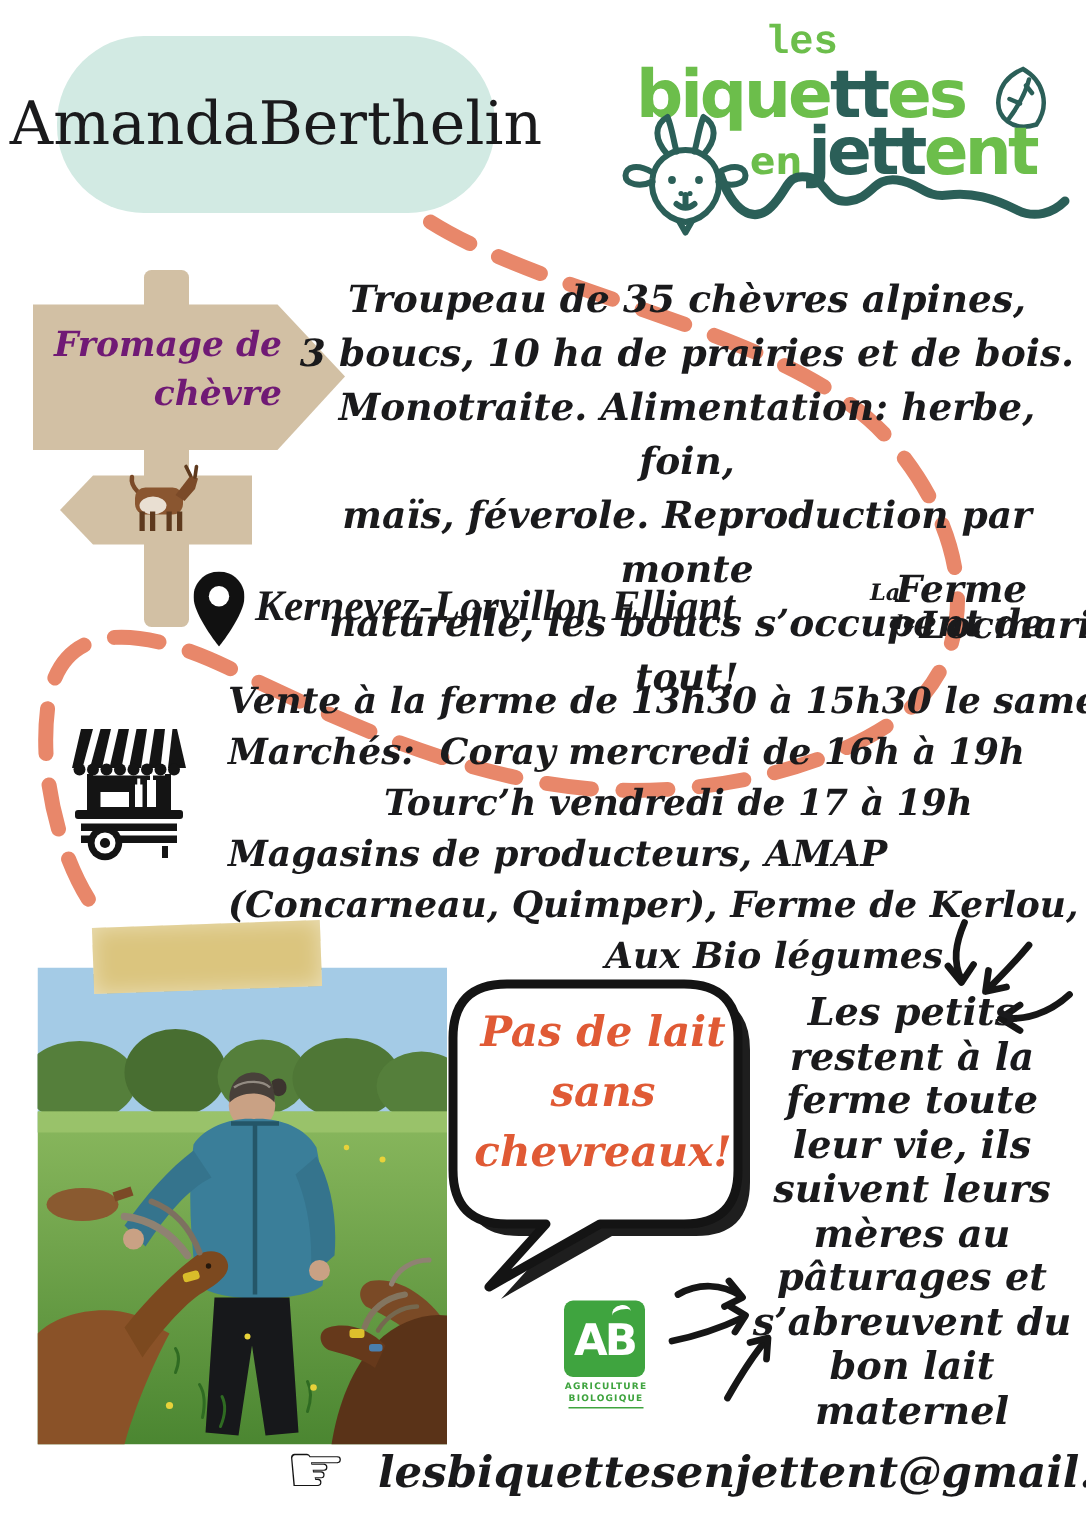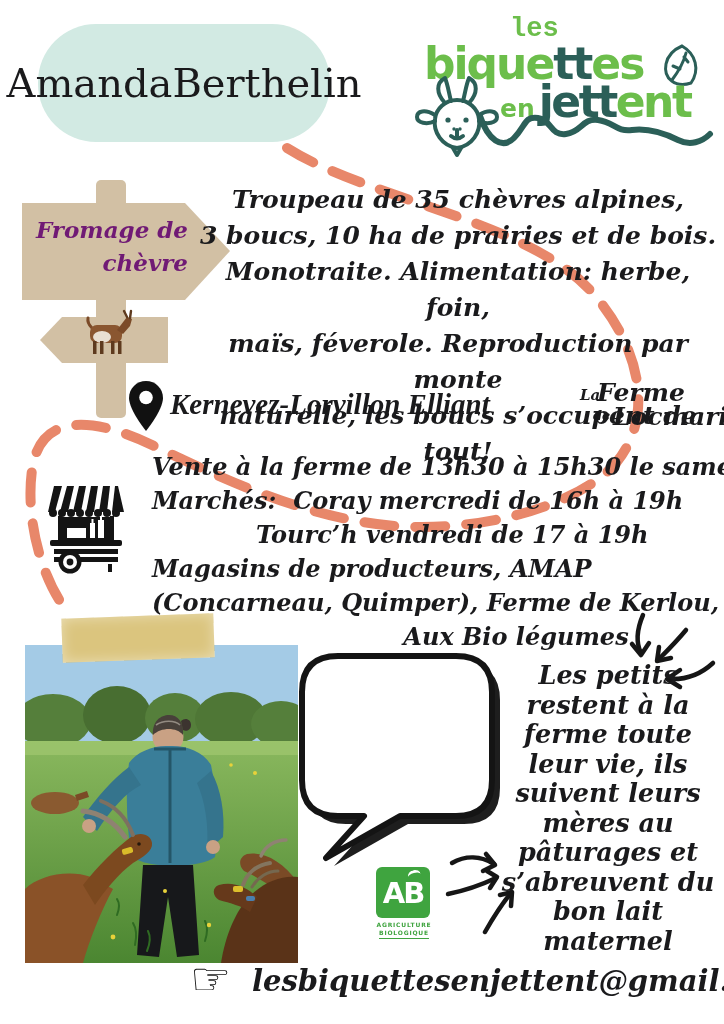--- a/index.html
+++ b/index.html
@@ -303,20 +303,25 @@
       <circle cx="230" cy="128" r="2"></circle>
         <circle cx="206" cy="120" r="1.8"></circle>
     </g>
   </svg>
   <div class="abs tape" style="z-index:3;"></div>
 
   <svg class="abs" style="left:296px;top:652px;z-index:3;" width="214" height="218" viewBox="0 0 214 218">
     <path d="M 42 4 H 160 Q 196 4 196 40 V 128 Q 196 164 160 164 H 104 L 30 206 L 68 164 H 42 Q 6 164 6 128 V 40 Q 6 4 42 4 Z" transform="translate(8,8)" fill="#1e1e1e"></path>
     <path d="M 42 4 H 160 Q 196 4 196 40 V 128 Q 196 164 160 164 H 104 L 30 206 L 68 164 H 42 Q 6 164 6 128 V 40 Q 6 4 42 4 Z" fill="#ffffff" stroke="#141414" stroke-width="6" stroke-linejoin="round"></path>
   </svg>
+  <div class="abs bubble-text" style="z-index:4;">
+    <div>Pas de lait</div>
+    <div>sans</div>
+    <div>chevreaux!</div>
+  </div>
 
   <div class="abs kids" style="z-index:2;">
     <div>Les petits</div>
     <div>restent à la</div>
     <div>ferme toute</div>
     <div>leur vie, ils</div>
     <div>suivent leurs</div>
     <div>mères au</div>
     <div>pâturages et</div>
     <div>s’abreuvent du</div>

